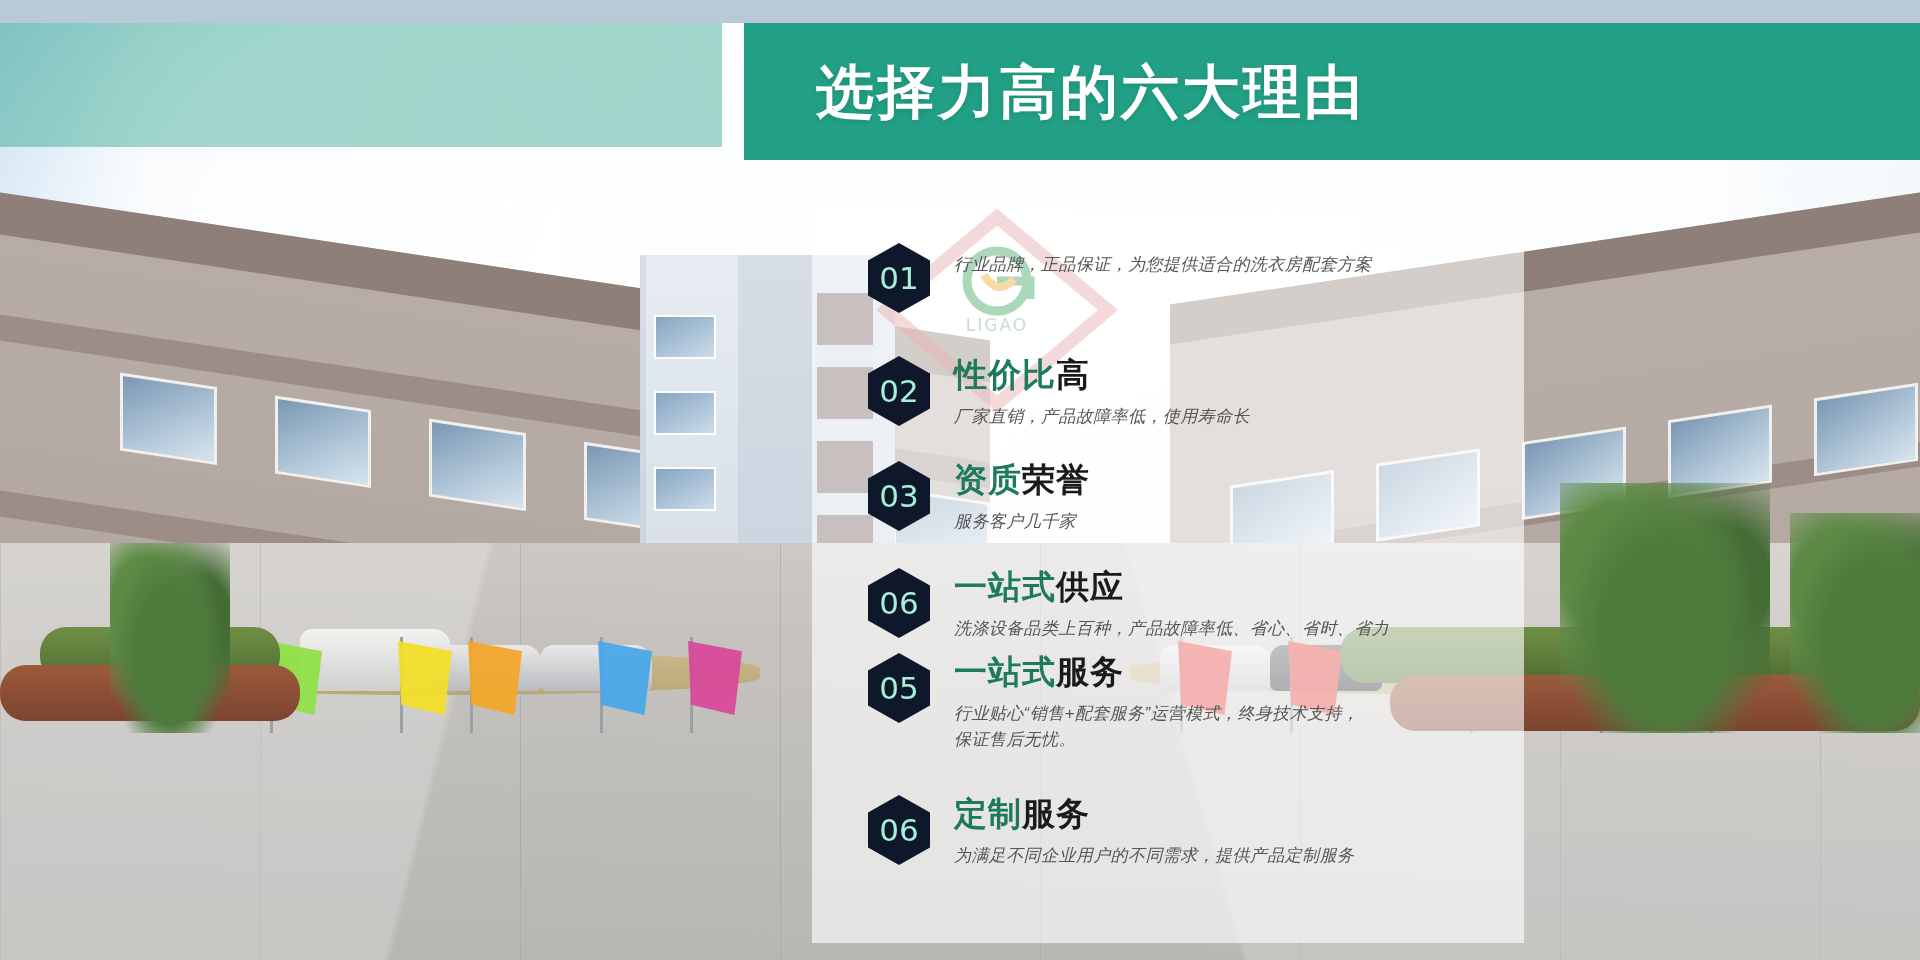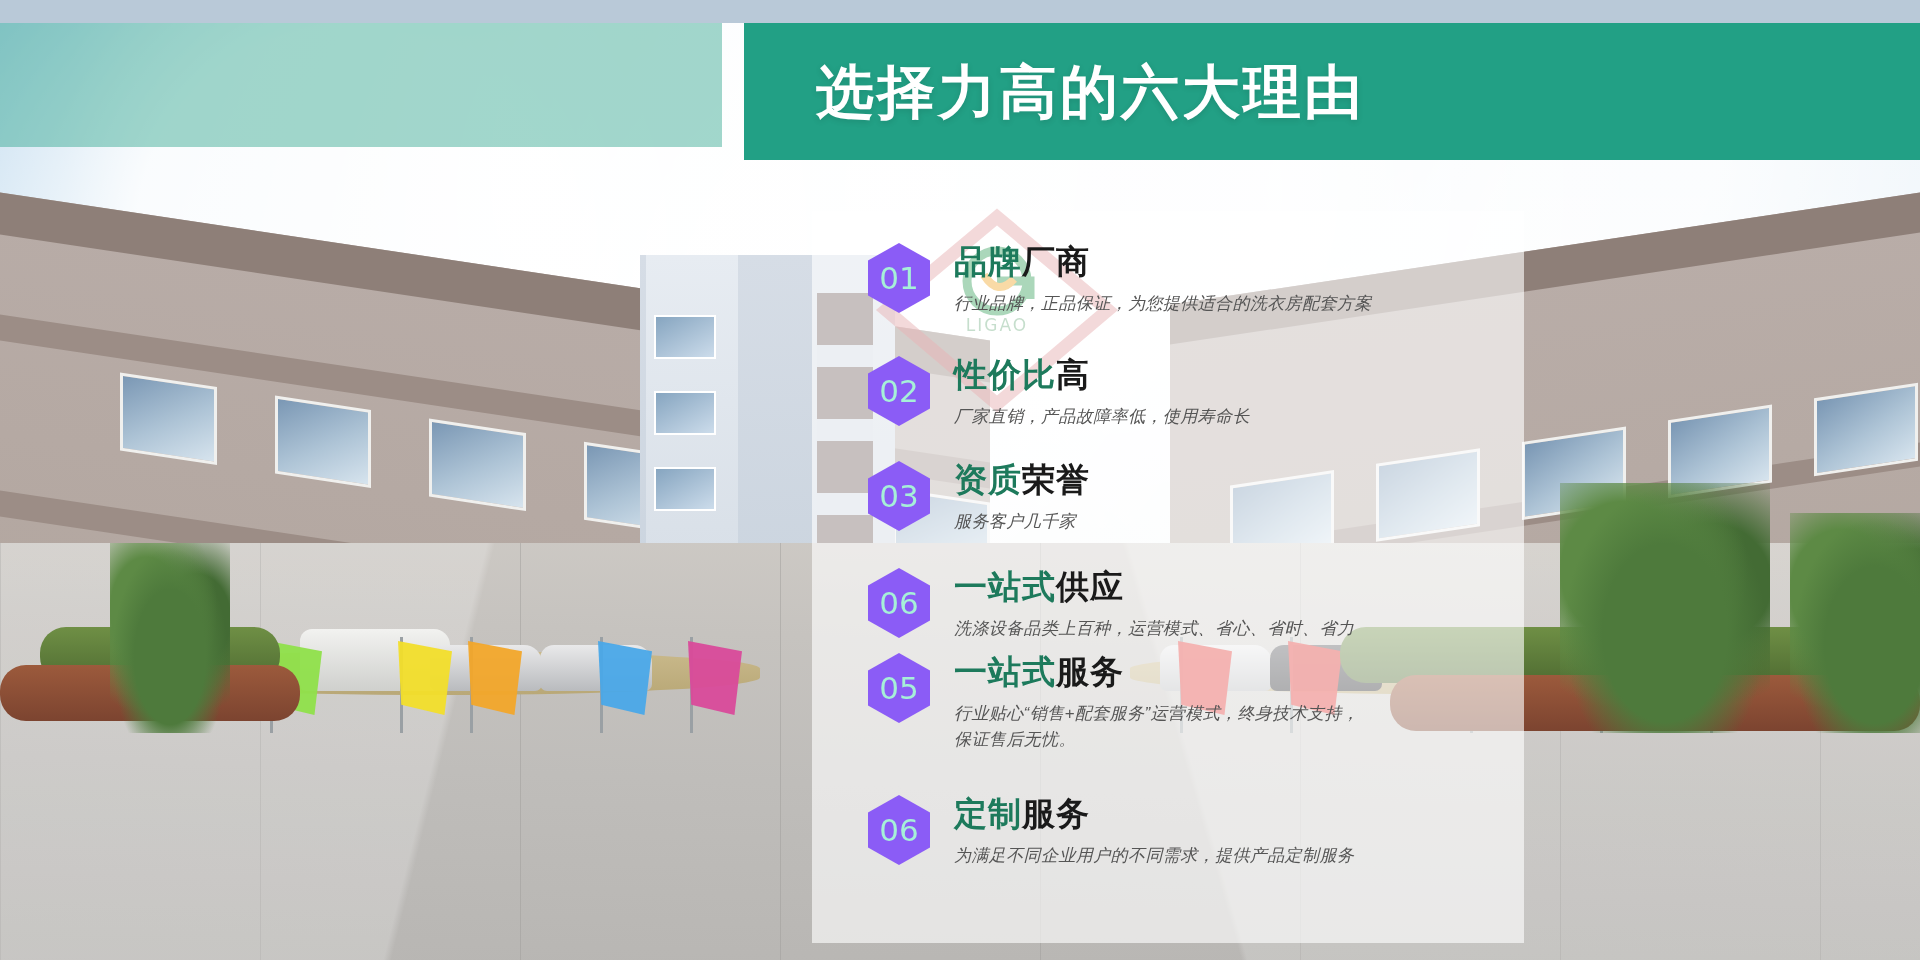--- a/index.html
+++ b/index.html
@@ -96,21 +96,21 @@
 
   
   .card{position:absolute;left:812px;top:188px;width:712px;height:732px;
     background:rgba(255,255,255,.62);}
   .watermark{position:absolute;left:60px;top:-8px;width:250px;height:215px;opacity:.5;}
 
   .list{position:absolute;left:0;top:0;width:100%;height:100%;
     padding:28px 0 0 0;box-sizing:border-box;}
   .item{position:absolute;left:56px;width:640px;display:flex;align-items:flex-start;}
   .hex{position:relative;width:62px;height:70px;flex:0 0 62px;margin-top:2px;
-    background:#8b5cf6;
+    background:#0f172a;
     clip-path:polygon(50% 0%,100% 25%,100% 75%,50% 100%,0% 75%,0% 25%);
     display:flex;align-items:center;justify-content:center;}
   .hex span{font-size:31px;color:#a6f0d8;font-weight:400;letter-spacing:0px;
     font-family:"DejaVu Sans",sans-serif;}
   .txt{margin-left:24px;padding-top:2px;}
   .title-row{font-size:33px;font-weight:700;line-height:1.18;color:#1a1a1a;letter-spacing:1px;}
   .title-row .hl{color:#1d7a5c;}
   .desc{margin-top:9px;font-size:17px;color:#555;line-height:1.55;letter-spacing:.4px;white-space:pre-line;font-style:italic;}
 </style>
 </head>
@@ -227,23 +227,20 @@
       <text x="125" y="128" text-anchor="middle" font-family="DejaVu Sans, sans-serif" font-size="17" fill="#8fbf9c" letter-spacing="2">LIGAO</text>
     </svg>
 
     <div class="list">
 
       <div class="item" style="top:30px">
         <div class="hex">
           <span>01</span>
         </div>
         <div class="txt">
-          <div class="title-row">
-            <span class="hl">品牌</span><span>厂商</span>
-          </div>
           <div class="desc">行业品牌，正品保证，为您提供适合的洗衣房配套方案</div>
         </div>
       </div>
 
       <div class="item" style="top:143px">
         <div class="hex">
           <span>02</span>
         </div>
         <div class="txt">
           <div class="title-row">
@@ -266,21 +263,21 @@
       </div>
 
       <div class="item" style="top:355px">
         <div class="hex">
           <span>06</span>
         </div>
         <div class="txt">
           <div class="title-row">
             <span class="hl">一站式</span><span>供应</span>
           </div>
-          <div class="desc">洗涤设备品类上百种，运营模式、省心、省时、省力</div>
+          <div class="desc">洗涤设备品类上百种，产品故障率低、省心、省时、省力</div>
         </div>
       </div>
 
       <div class="item" style="top:440px">
         <div class="hex">
           <span>05</span>
         </div>
         <div class="txt">
           <div class="title-row">
             <span class="hl">一站式</span><span>服务</span>

